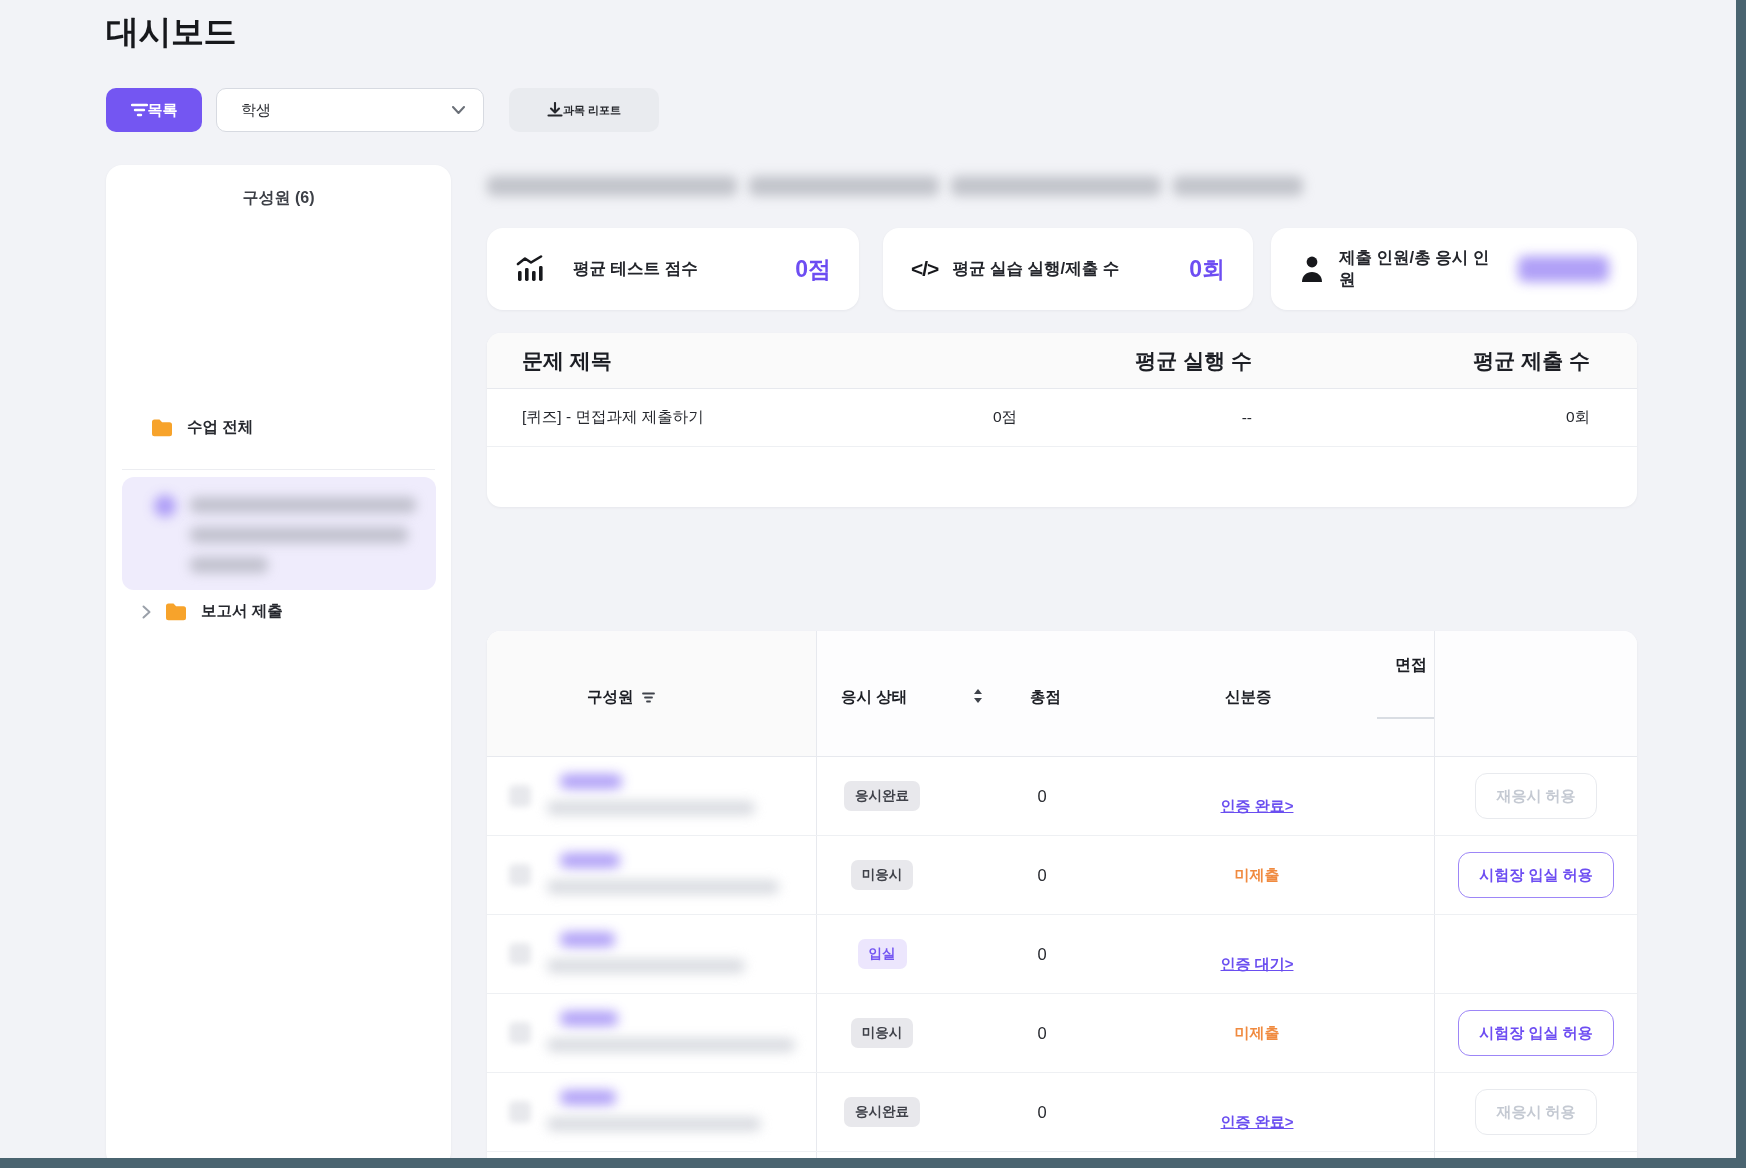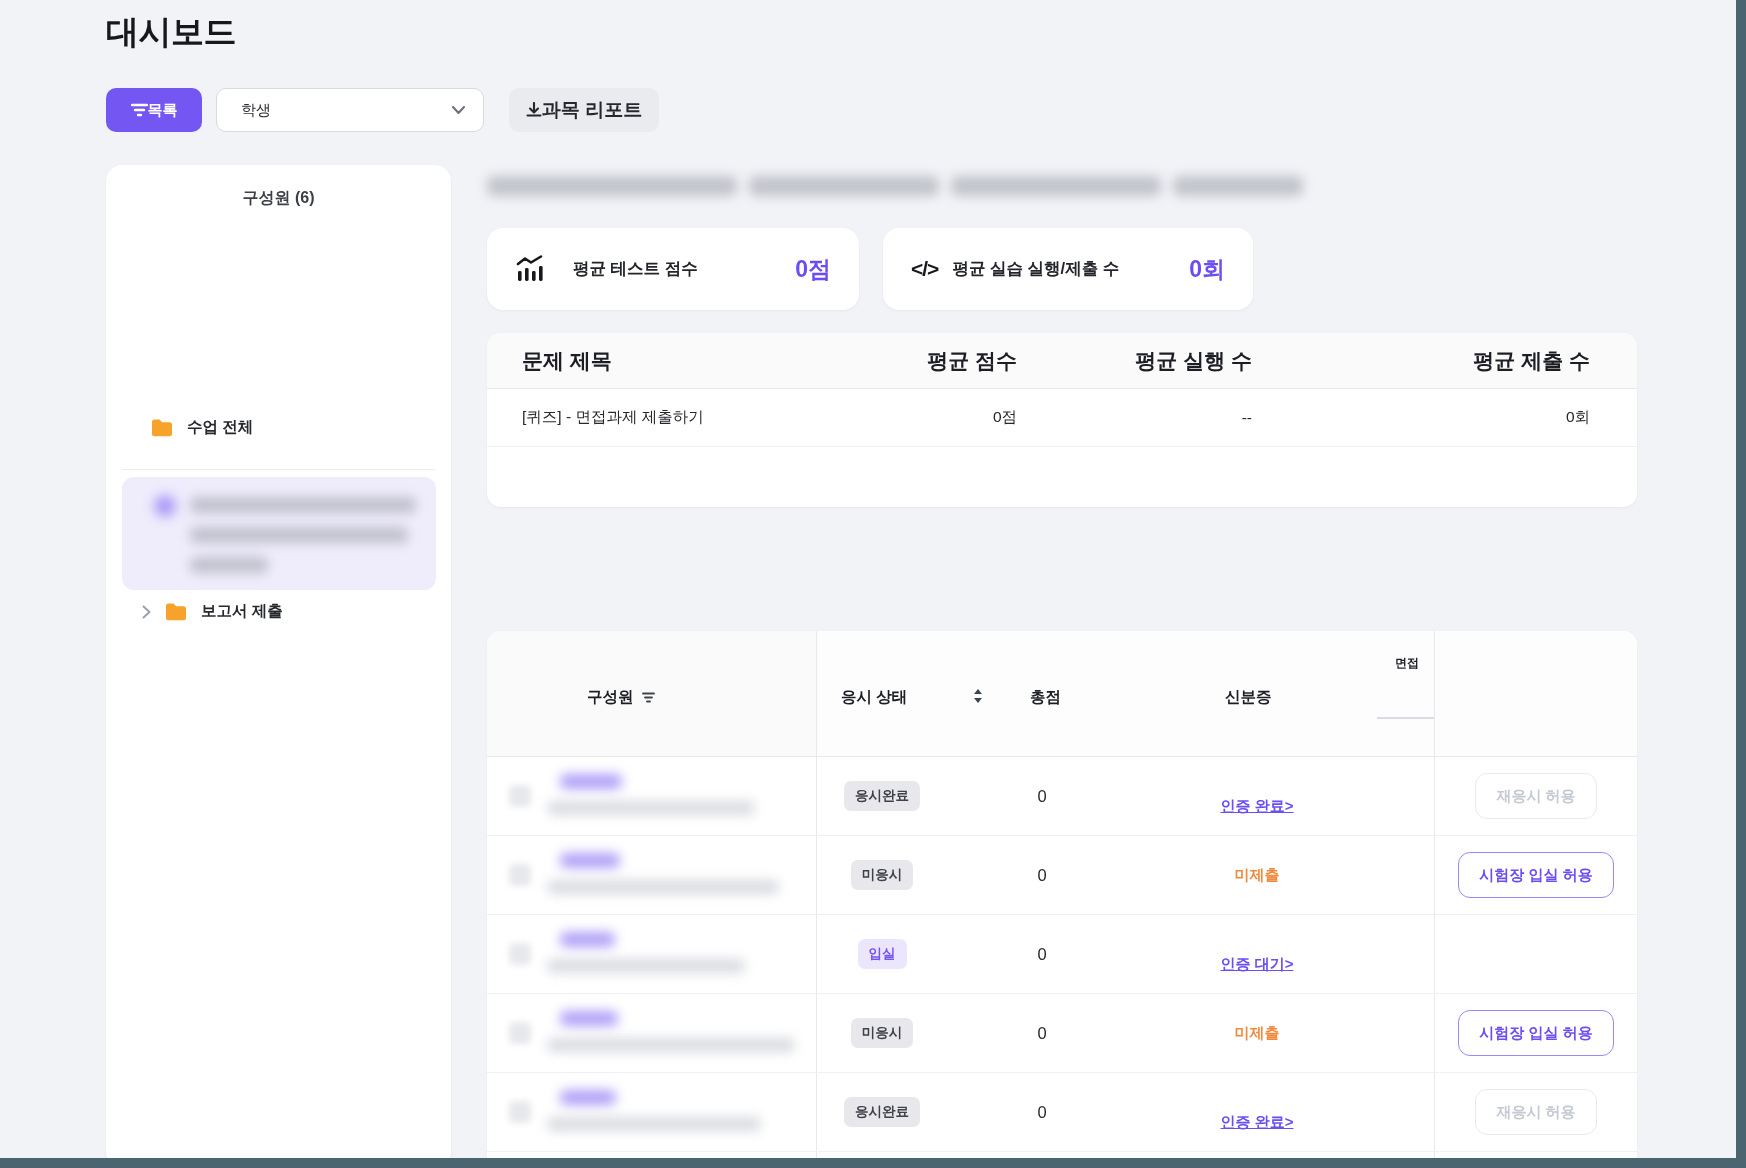--- a/index.html
+++ b/index.html
@@ -16,21 +16,21 @@
   .edge-bottom { left:0; bottom:0; width:1746px; height:10px; background:#4a6470; }
 
   
   .page-title { left:106px; top:10px; font-size:33px; font-weight:800; color:#17181c; letter-spacing:-0.5px; }
 
   
   .btn { display:flex; align-items:center; justify-content:center; border-radius:10px; cursor:pointer; }
   .btn-list { left:106px; top:88px; width:96px; height:44px; background:#7456f2; color:#fff; font-size:15px; font-weight:700; }
   .select { left:216px; top:88px; width:268px; height:44px; background:#fff; border:1px solid #d7dae1; border-radius:10px;
             display:flex; align-items:center; justify-content:space-between; padding:0 18px 0 24px; font-size:15px; color:#2a2c31; }
-  .btn-report { left:509px; top:88px; width:150px; height:44px; background:#e9ebef; color:#25272c; font-size:19px; font-weight:600; }
+  .btn-report { left:509px; top:88px; width:150px; height:44px; background:#e9ebef; color:#25272c; font-size:11px; font-weight:600; }
 
   
   .sidebar { left:106px; top:165px; width:345px; height:1003px; background:#fff; border-radius:16px; box-shadow:0 1px 3px rgba(20,22,40,.05); }
   .side-tabs { position:absolute; left:0; top:0; width:100%; height:66px; display:flex; }
   .side-tab { flex:1; display:flex; align-items:center; justify-content:center; font-size:16px; font-weight:700; color:#3c3f46; cursor:pointer; position:relative; }
   .side-tab.active { color:#7456f2; }
   .side-tab.active::after { content:""; position:absolute; left:8px; right:8px; bottom:0; height:3px; background:#7456f2; border-radius:2px; }
   .side-item { position:absolute; display:flex; align-items:center; gap:13px; font-size:15.5px; font-weight:600; color:#26282e; cursor:pointer; }
   .side-divider { position:absolute; left:16px; width:313px; height:1px; background:#ecedf1; }
   .side-selected { position:absolute; left:16px; top:312px; width:314px; height:113px; background:#efecfc; border-radius:12px; cursor:pointer; }
@@ -187,25 +187,34 @@
     <span class="label">평균 테스트 점수</span>
     <span class="value">0점</span>
   </div>
 
   <div class="abs card" style="left:883px; width:370px;">
     <span class="code-icon">&lt;/&gt;</span>
     <span class="label">평균 실습 실행/제출 수</span>
     <span class="value">0회</span>
   </div>
 
+  <div class="abs card" style="left:1271px; width:366px;">
+    <span>
+      <svg width="26" height="28" viewBox="0 0 26 28">
+          <circle cx="13" cy="7" r="5.4" fill="#17181c"></circle>
+          <path d="M3 27 c0-6.3 4.4-10 10-10 s10 3.7 10 10 z" fill="#17181c"></path>
+        </svg>
+    </span>
+    <span class="label">제출 인원/총 응시 인원</span>
+    <span class="value blur blur-purple" style="width:92px; height:26px; margin-left:auto;"></span>
+  </div>
 
   <div class="abs ptable">
     <div class="phead">
       <div class="pcell" style="left:35px;">문제 제목</div>
-      <div class="pcell right" style="left:380px; width:150px;">평균 점수</div>
       <div class="pcell right" style="left:615px; width:150px;">평균 실행 수</div>
       <div class="pcell right" style="left:953px; width:150px;text-align:center;">평균 제출 수</div>
     </div>
     <div class="prow">
       <div class="pcell" style="left:35px;">[퀴즈] - 면접과제 제출하기</div>
       <div class="pcell right" style="left:380px; width:150px;">0점</div>
       <div class="pcell right" style="left:615px; width:150px;">--</div>
       <div class="pcell right" style="left:953px; width:150px;">0회</div>
     </div>
   </div>
@@ -234,21 +243,21 @@
             <path d="M5 0 L9 5 L1 5 Z" fill="#3f434b"></path>
             <path d="M5 14 L1 9 L9 9 Z" fill="#3f434b"></path>
           </svg>
       </div>
       <div class="mh-label" style="left:543px; top:56px;">
         <span>총점</span>
       </div>
       <div class="mh-label" style="left:738px; top:56px;">
         <span>신분증</span>
       </div>
-      <div class="mh-label" style="left:908px; top:24px; font-size:12px;">
+      <div class="mh-label" style="left:908px; top:24px; font-size:16px;">
         <span>면접</span>
       </div>
       <div class="abs" style="left:890px; top:86px; width:58px; height:2px; background:#d9dde3;"></div>
     </div>
 
     <div class="vdiv" style="left:329px;"></div>
     <div class="vdiv" style="left:947px;"></div>
 
     <div class="mrow" style="top:126px;">
       <div class="checkbox"></div>

